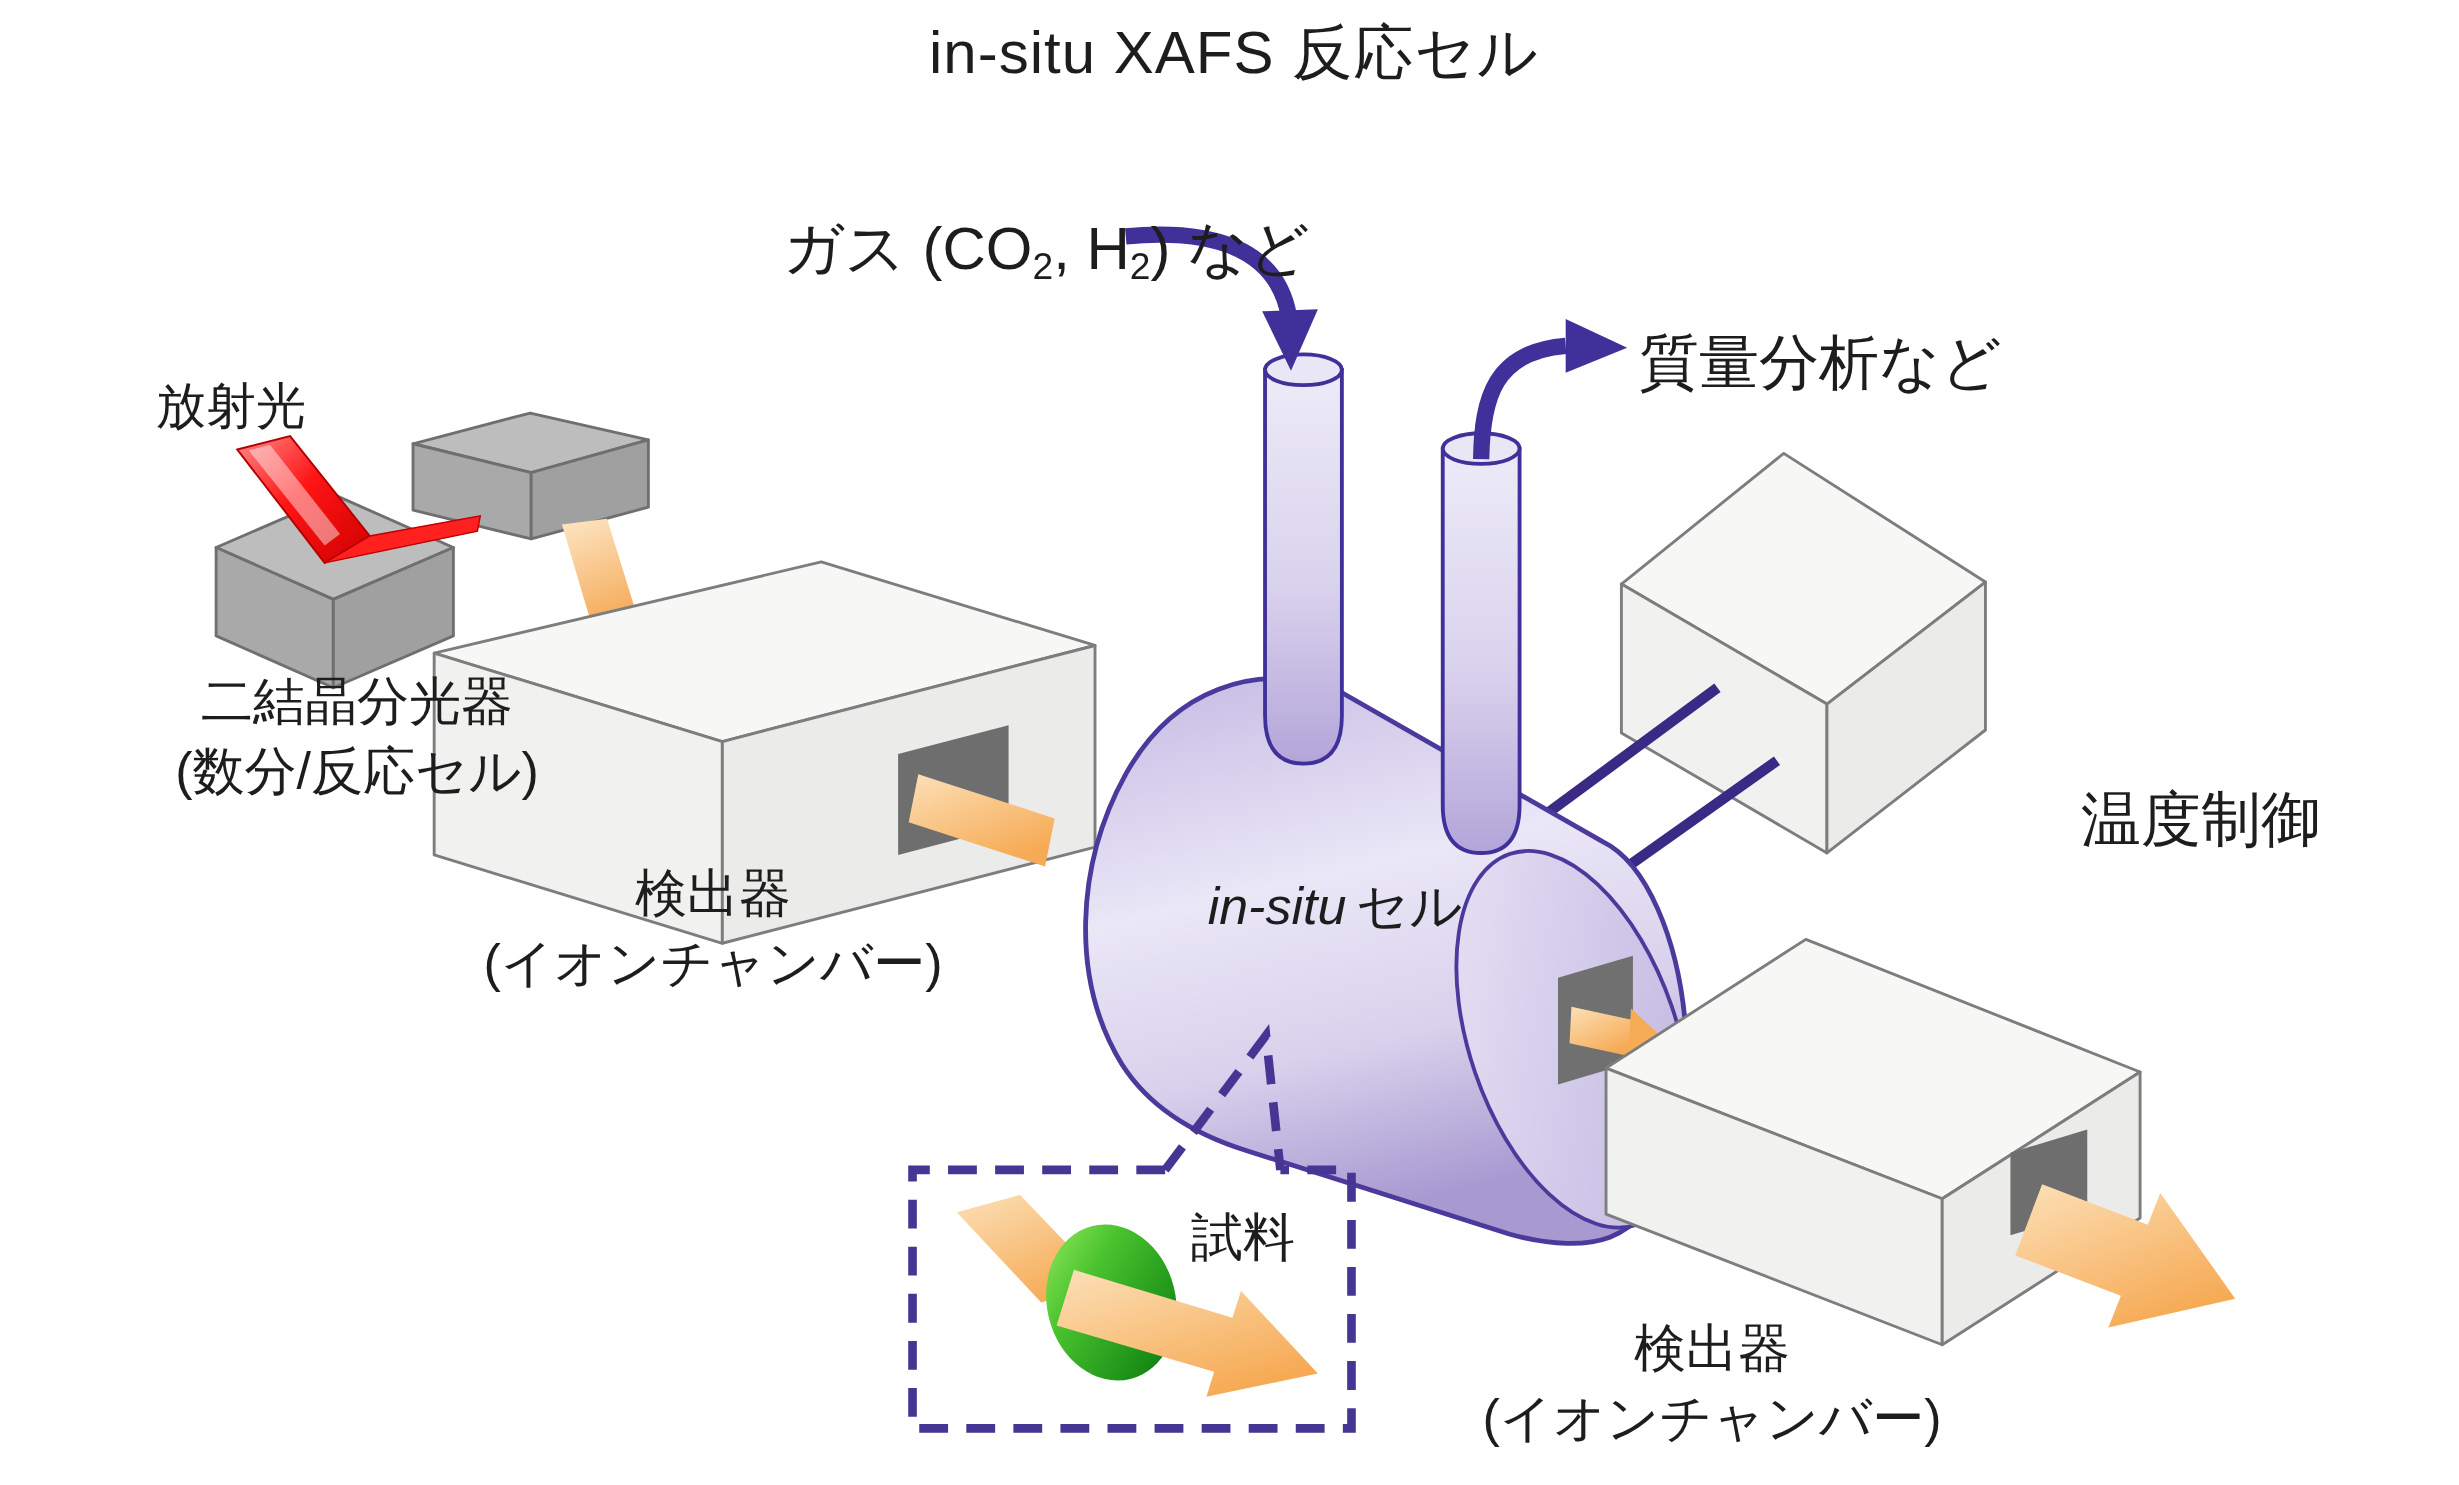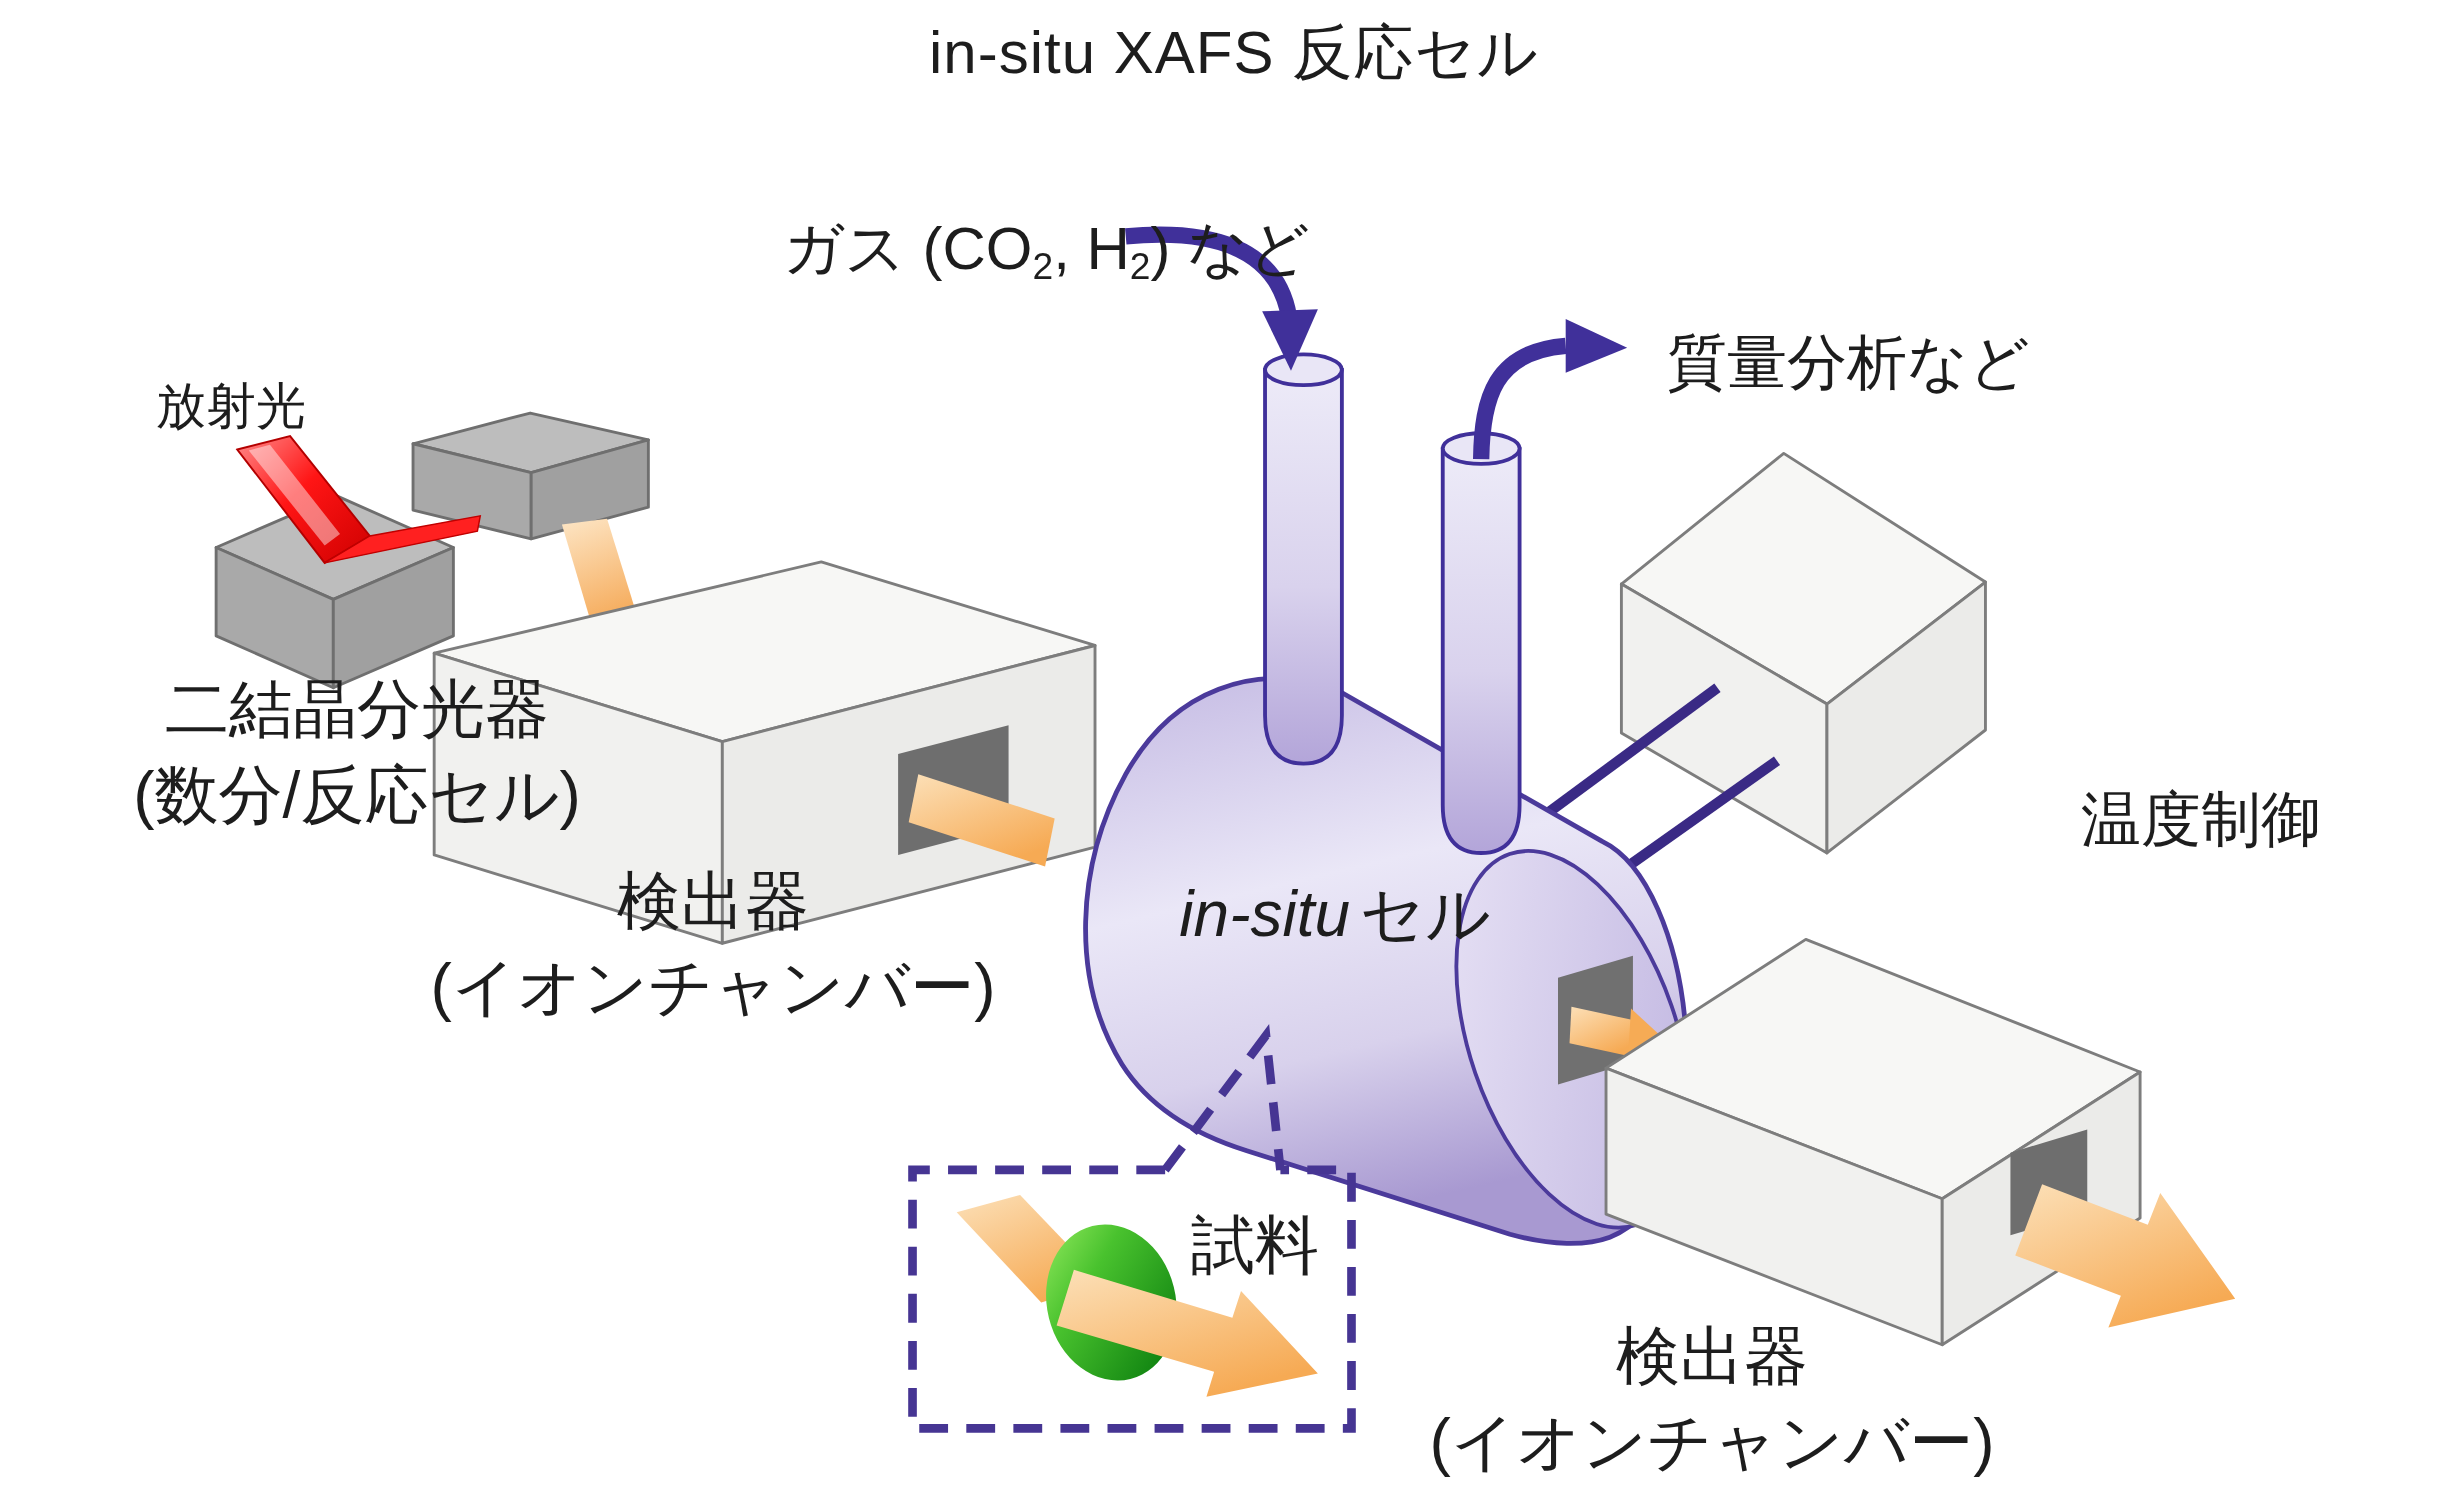--- a/index.html
+++ b/index.html
@@ -2,21 +2,21 @@
 <html><head>
 <meta charset="utf-8">
 <style>
   html,body{margin:0;padding:0;background:#fff;}
   .stage{position:relative;width:2459px;height:1485px;background:#ffffff;overflow:hidden;
          font-family:"Liberation Sans","DejaVu Sans",sans-serif;color:#1d1d1d;}
   .art{position:absolute;left:0;top:0;}
   .lbl{position:absolute;white-space:nowrap;line-height:1.25;}
   .centered{transform:translateX(-50%);text-align:center;}
   .title{font-size:60px;letter-spacing:1px;}
-  .f54{font-size:60px;} .f52{font-size:50px;margin-top:12px;} .f50{font-size:64px;}
+  .f54{font-size:60px;} .f52{font-size:50px;margin-top:12px;} .f50{font-size:52px;}
   .lbl sub{font-size:0.62em;vertical-align:-0.28em;}
   .ital{font-style:italic;margin-right:9.6px;}
   .ml{line-height:1.34;}
 </style>
 </head>
 <body>
 
 <div class="stage">
 
 <svg class="art" width="2459" height="1485" viewBox="0 0 2560 1546">
@@ -138,21 +138,21 @@
   <ellipse cx="1157" cy="1356" rx="67" ry="82" transform="rotate(-14 1157 1356)" fill="url(#gradGreen)"></ellipse>
   <polygon points="1118,1322 1283,1372 1292,1344 1372,1430 1256,1454 1264,1428 1100,1380" fill="url(#gradOrangeD)"></polygon>
 </svg>
 
 <div class="lbl title centered" style="left:1234px;top:15.4px;">in-situ XAFS 反応セル</div>
 
 <div class="lbl f54" style="left:783px;top:211px;">
   <span>ガス (CO</span><sub>2</sub><span>, H</span><sub>2</sub><span>) など</span>
 </div>
 
-<div class="lbl f54" style="left:1639px;top:325px;margin-left:28px;">質量分析など</div>
+<div class="lbl f54" style="left:1639px;top:325px;">質量分析など</div>
 
 <div class="lbl f52" style="left:156px;top:363px;">放射光</div>
 
 <div class="lbl f50 centered ml" style="left:357px;top:667px;">
   <div>二結晶分光器</div>
   <div>(数分/反応セル)</div>
 </div>
 
 <div class="lbl f50 centered ml" style="left:713px;top:859px;">
   <div>検出器</div>

